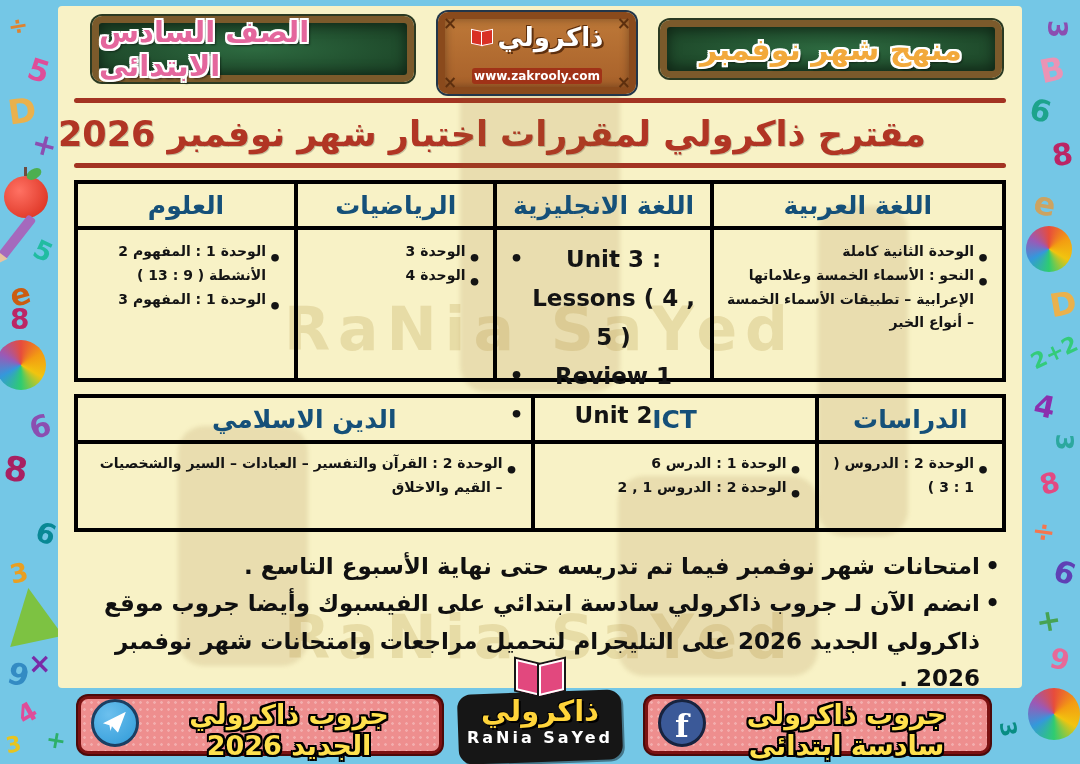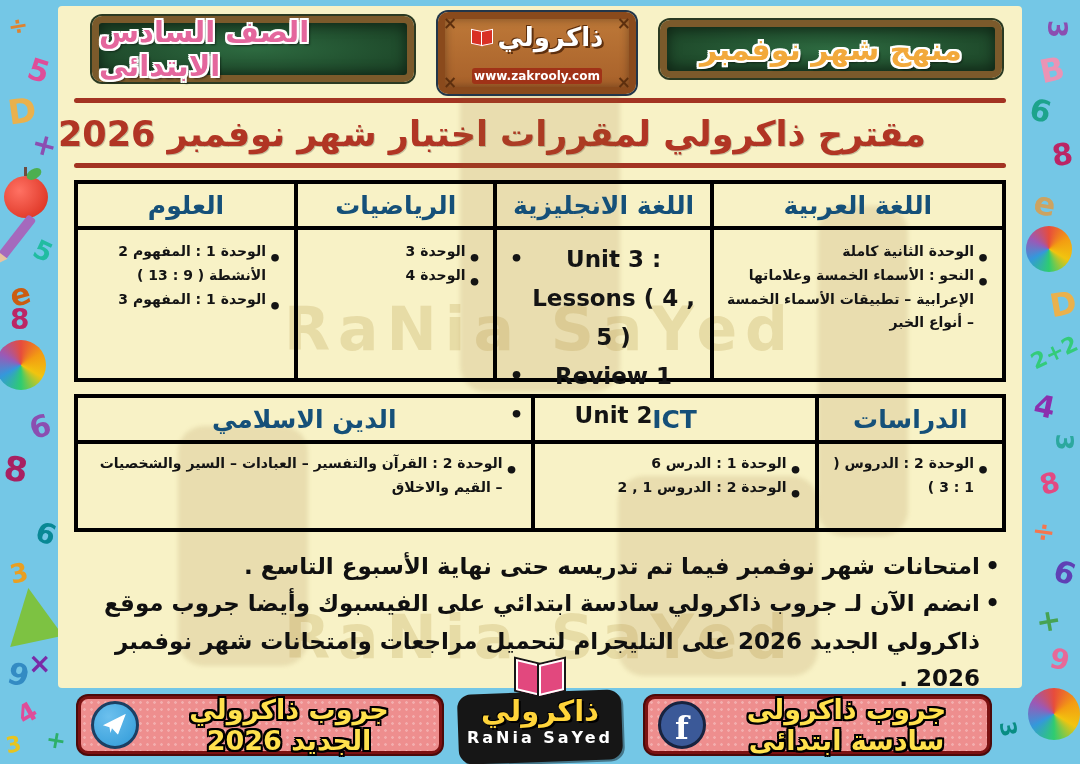--- a/index.html
+++ b/index.html
@@ -70,21 +70,21 @@
   .ltr li{direction:ltr;text-align:center;padding-right:0;padding-left:20px;font-size:23px}
   .ltr li::before{right:auto;left:2px}
 
   
   .notes{padding:16px 20px 0 12px;position:relative;z-index:2}
   .note{position:relative;padding-right:22px;font-size:23px;font-weight:bold;color:#101010;line-height:1.62;text-align:right}
   .note::before{content:"\2022";position:absolute;right:2px;top:0}
 
   
   .footer{position:absolute;left:0;top:688px;width:1080px;height:76px}
-  .badge{position:absolute;top:8px;height:58px;background:#ee8e8e;background-image:radial-gradient(rgba(255,255,255,.28) 1px,transparent 1.6px);background-size:7px 7px;border:3px solid #7c1212;border-radius:10px;box-shadow:0 0 0 2px #4c0a0a;display:flex;align-items:center;gap:10px;padding:0 10px;direction:ltr;cursor:pointer;z-index:3}
+  .badge{position:absolute;top:8px;height:58px;background:#ee8e8e;background-image:radial-gradient(rgba(255,255,255,.28) 1px,transparent 1.6px);background-size:7px 7px;border:3px solid #7c1212;border-radius:10px;box-shadow:0 0 0 2px #4c0a0a;display:flex;align-items:flex-start;gap:10px;padding:0 10px;direction:ltr;cursor:pointer;z-index:3}
   .badge-tg{left:78px;width:364px}
   .badge-fb{left:645px;width:345px}
   .badge-label{flex:1;text-align:center;font-size:27px;font-weight:bold;color:#ffe14d;text-shadow:-2px 0 #000,2px 0 #000,0 -2px #000,0 2px #000,-2px -2px #000,2px 2px #000,-2px 2px #000,2px -2px #000}
   .circle{width:48px;height:48px;border-radius:50%;flex:0 0 auto;display:flex;align-items:center;justify-content:center}
   .tg{background:radial-gradient(circle at 35% 30%,#6cc0ee,#2f9ad8);border:3px solid #1b3f63}
   .plane{width:24px;height:20px;background:#fff;clip-path:polygon(0 45%,100% 0,58% 100%,36% 64%,28% 88%,26% 58%);transform:rotate(-6deg)}
   .fb{background:#3b5998;border:3px solid #17233f;position:relative}
   .fb::before{content:"f";color:#fff;font-size:32px;font-weight:bold;font-family:"DejaVu Serif","Liberation Serif",serif;margin-top:6px}
   .footer-logo{position:absolute;left:452px;top:-22px;width:176px;height:98px;text-align:center;z-index:4}
   .fl-blob{position:absolute;left:6px;right:6px;top:26px;bottom:2px;background:#161616;border-radius:14px;transform:rotate(-2deg);box-shadow:2px 2px 0 rgba(0,0,0,.4)}

